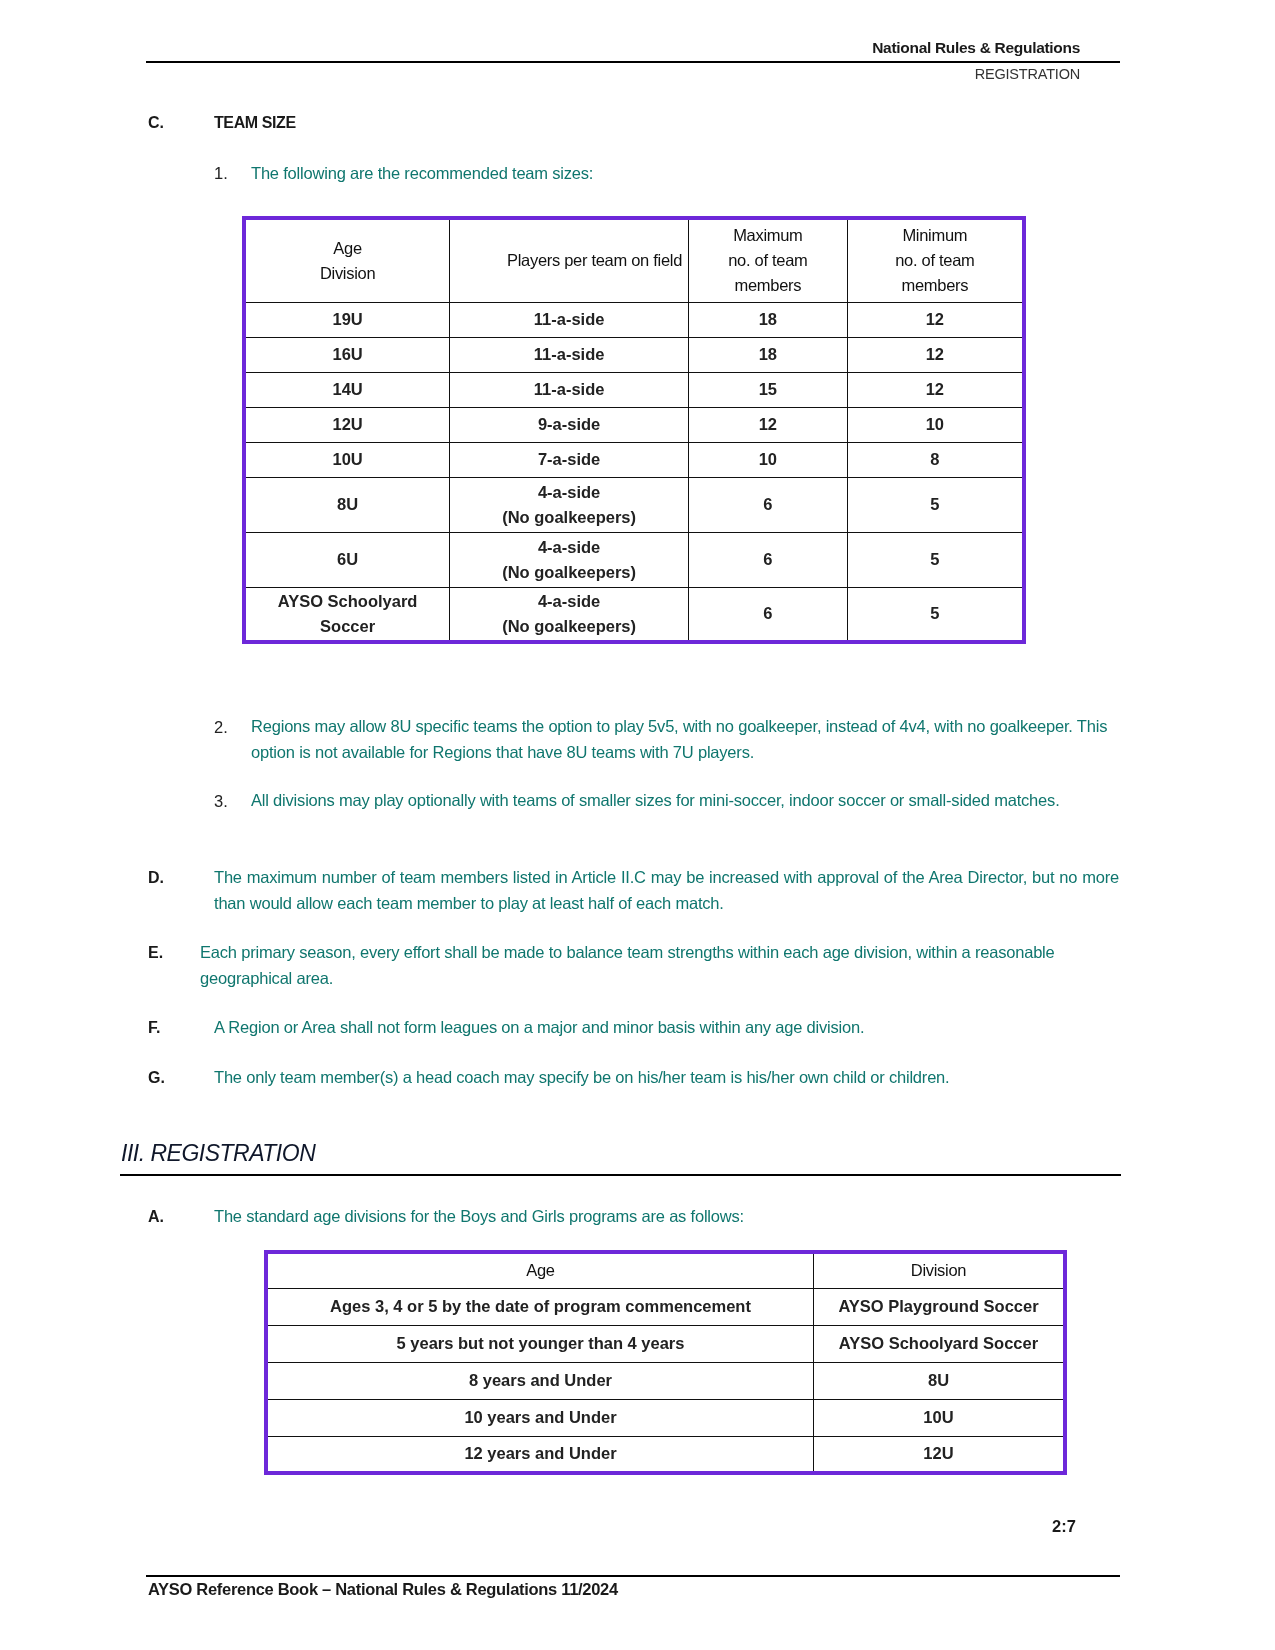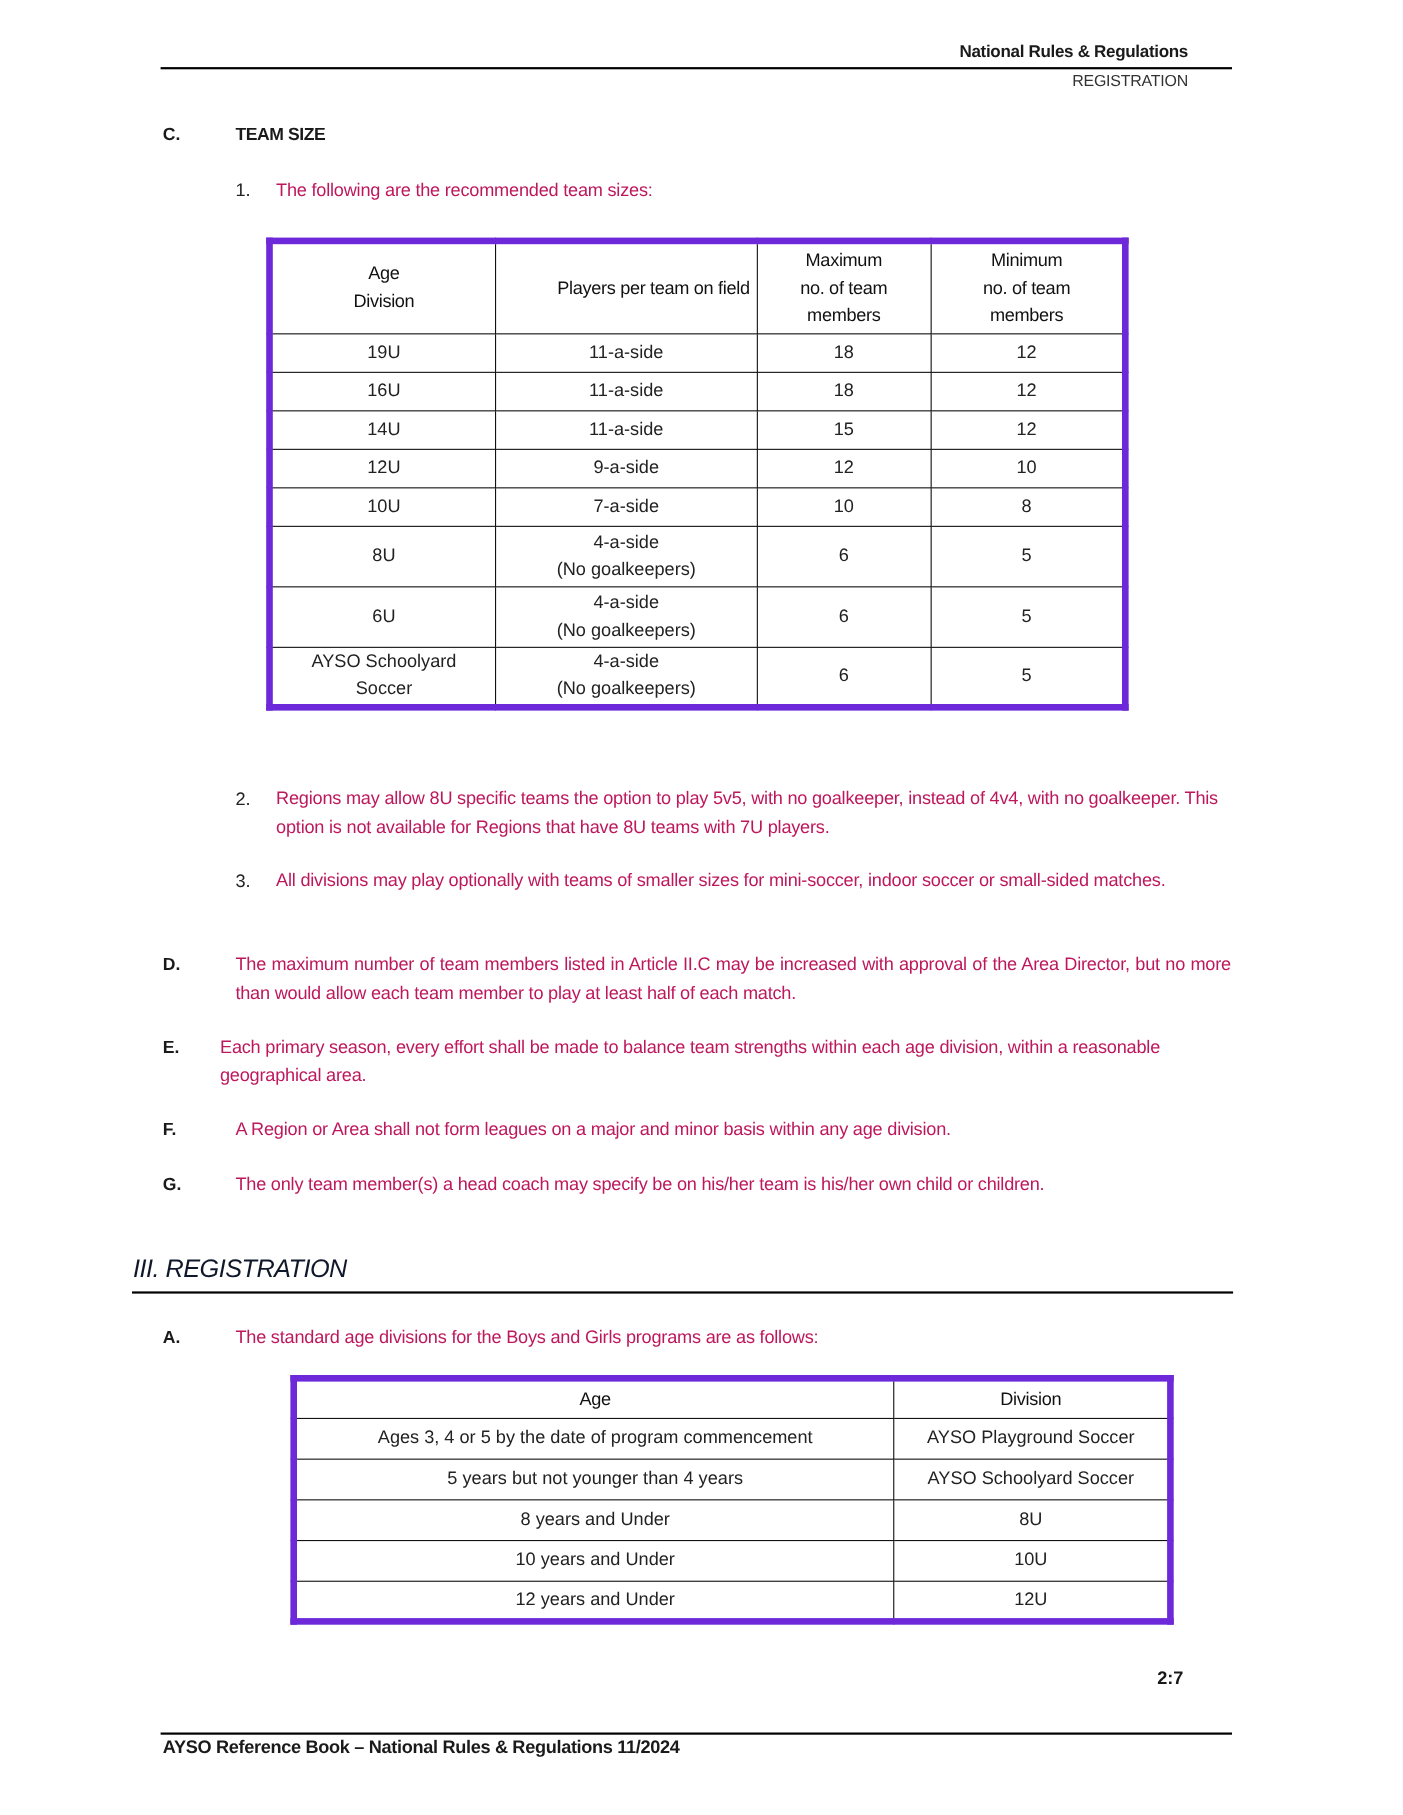--- a/index.html
+++ b/index.html
@@ -7,28 +7,28 @@
     width: 1275px; height: 1650px; position: relative; overflow: hidden;
     font-family: "Liberation Sans", sans-serif; color: #1a1a1a;
   }
   .abs { position: absolute; }
   .hdr-title { right: 195px; top: 39px; font-size: 15.5px; font-weight: bold; letter-spacing: -0.3px; }
   .hdr-rule { left: 146px; width: 974px; top: 61px; height: 2px; background: #000; }
   .hdr-sub { right: 195px; top: 66px; font-size: 14.5px; letter-spacing: -0.2px; color: #333; }
 
   .sec-letter { font-size: 16px; font-weight: bold; }
   .sec-title { font-size: 16px; font-weight: bold; letter-spacing: -0.4px; }
-  .para { font-size: 16.5px; line-height: 26px; color: #be185d; letter-spacing: -0.2px; }
+  .para { font-size: 16.5px; line-height: 26px; color: #0f766e; letter-spacing: -0.2px; }
   .num { font-size: 16.5px; color: #222; }
 
   table.t { position: absolute; border-collapse: collapse; font-size: 16.5px; color: #222; }
   table.t td, table.t th { border: 1.5px solid #111; text-align: center; padding: 0 6px; }
   table.t th { font-weight: normal; color: #111; line-height: 25px; letter-spacing: -0.3px; }
-  table.t td { line-height: 25px; }
-  table.t { border: 6px solid #6d28d9; }
+  table.t td { line-height: 25px; font-weight: bold; }
+  table.t { border: 4px solid #6d28d9; }
 
   .h2 { left: 121px; top: 1140px; font-size: 23px; letter-spacing: -0.5px; color: #0f172a; font-style: italic; }
   .h2-rule { left: 120px; width: 1001px; top: 1174px; height: 2px; background: #000; }
 
   .ftr-rule { left: 146px; width: 974px; top: 1575px; height: 2px; background: #000; }
   .ftr-left { left: 148px; top: 1580px; font-size: 16.5px; font-weight: bold; letter-spacing: -0.3px; }
   .ftr-right { left: 1052px; top: 1517px; font-size: 16.5px; font-weight: bold; }
 </style>
 </head>
 <body>

